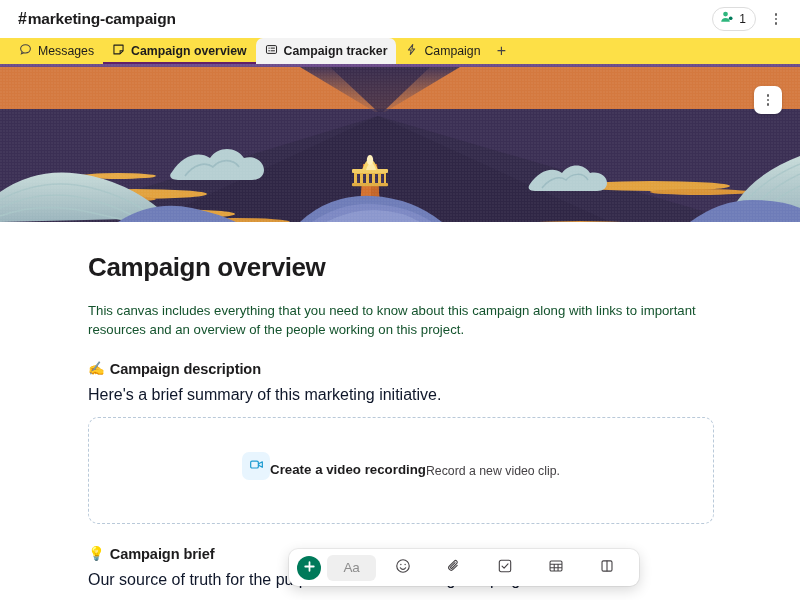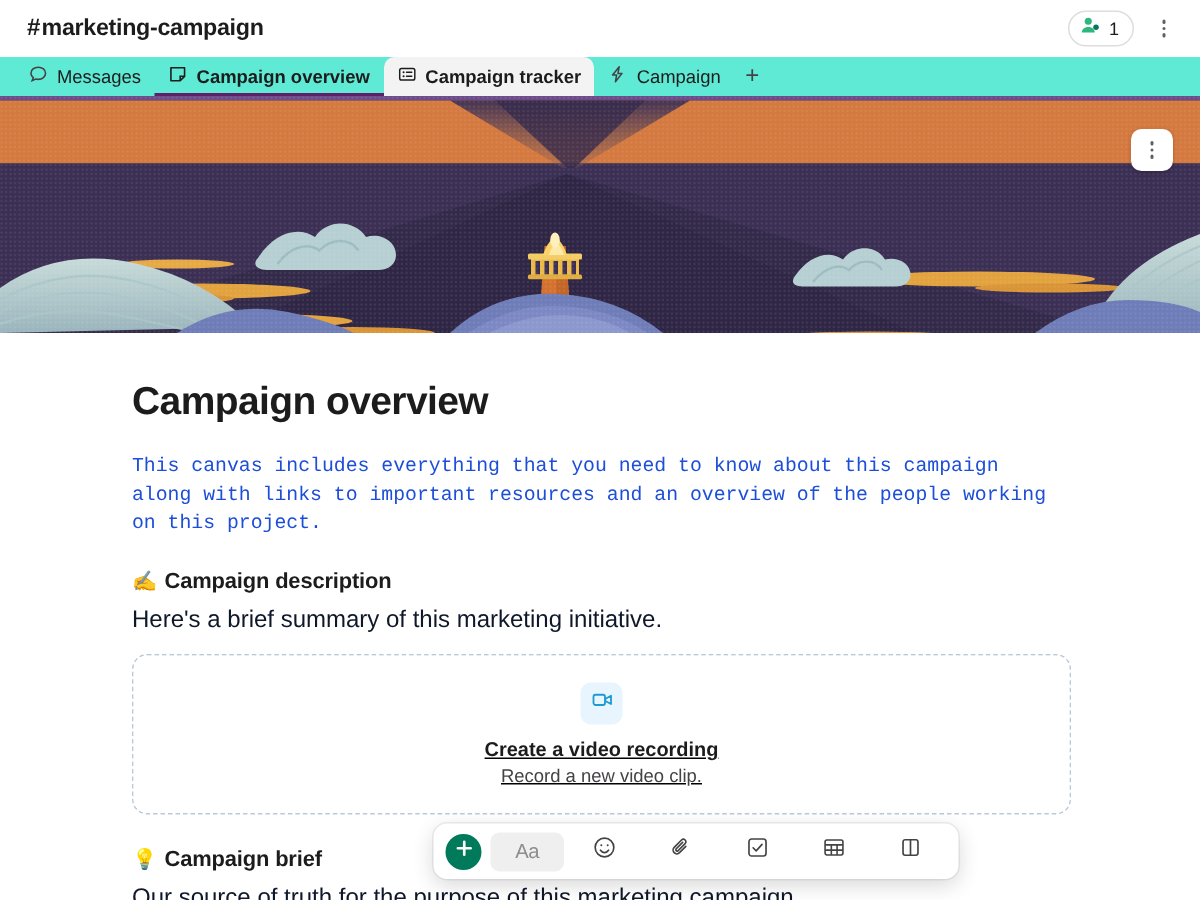--- a/index.html
+++ b/index.html
@@ -70,21 +70,21 @@
   }
   .kebab-dots { display:flex; flex-direction:column; gap:2.2px; align-items:center; }
   .kebab-dots i { width:2.6px; height:2.6px; border-radius:50%; background:#616061; display:block; }
 
   
   .tabbar {
     height: 26px;
     display: flex;
     align-items: stretch;
     padding: 0 10px;
-    background: #5eead4;
+    background: #fde047;
     position: relative;
   }
   .tab {
     display:flex; align-items:center; gap:6px;
     padding: 0 9px;
     font-size: 12.3px;
     color: #1d1c1d;
     cursor: pointer;
     border-radius: 6px 6px 0 0;
     position: relative;
@@ -135,24 +135,23 @@
   h1.doc-title {
     font-size: 26px;
     font-weight: bold;
     color: #1d1c1d;
     margin: 0 0 18px 0;
     letter-spacing: -0.4px;
   }
   p.doc-para {
     font-size: 13.2px;
     line-height: 19px;
-    color: #1d4ed8;
+    color: #14532d;
     margin: 0 0 22px 0;
     max-width: 615px;
-    font-family: Liberation Mono, monospace;
   }
   h2.sec-title {
     font-size: 14.6px;
     font-weight: bold;
     color: #1d1c1d;
     margin: 0 0 8px 0;
     display:flex; align-items:center; gap:5px;
     letter-spacing: -0.1px;
   }
   .emoji { font-size: 13.5px; line-height:1; }
@@ -161,25 +160,24 @@
     color: #0f172a;
     margin: 0 0 13px 0;
     line-height: 19px;
   }
 
   
   .video-card {
     border: 1.5px dashed #b9c9d9;
     border-radius: 10px;
     height: 107px;
-    display:flex; flex-direction:column;
+    display:flex; flex-direction:row;
     align-items:center; justify-content:center;
     margin-bottom: 22px;
     cursor: pointer;
-    text-decoration: underline;
   }
   .video-icon-box {
     width: 28px; height: 28px;
     background: #e8f5fe;
     border-radius: 7px;
     display:flex; align-items:center; justify-content:center;
     margin-bottom: 9px;
   }
   .video-title { font-size: 13.3px; font-weight: bold; color:#1d1c1d; margin-bottom:3px; }
   .video-sub { font-size: 12.3px; color:#454245;text-align:right; }

